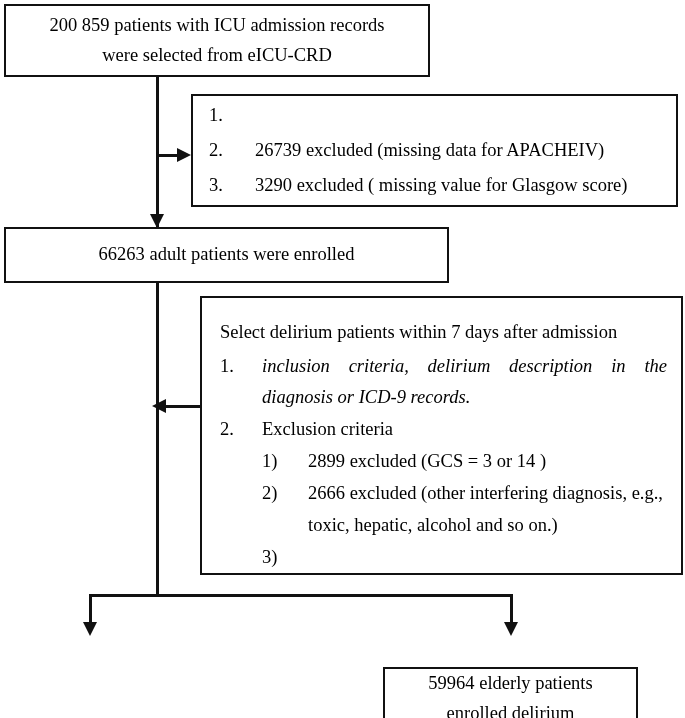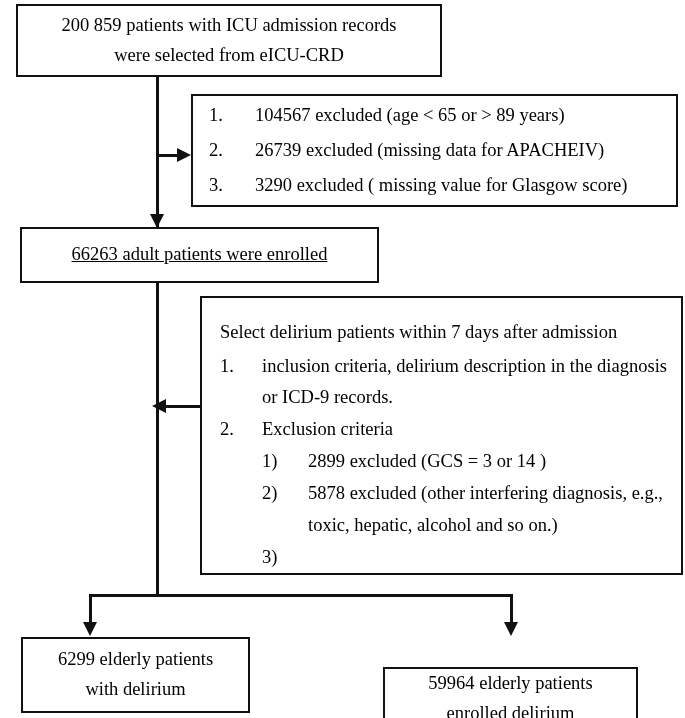--- a/index.html
+++ b/index.html
@@ -35,21 +35,21 @@
     text-align: center;
   }
   .node .line {
     font-size: 18.5px;
     line-height: 1.62;
     white-space: nowrap;
   }
 
   
   #box-cohort-source {
-    left: 16px;  top: 4px;
+    left: 4px;  top: 4px;
     width: 426px; height: 73px;
   }
 
   
   #box-exclusions-initial {
     left: 191px; top: 94px;
     width: 487px; height: 113px;
     padding: 8px 10px 8px 16px;
     justify-content: center;
   }
@@ -67,22 +67,22 @@
   .numlist > li .marker {
     flex: 0 0 auto;
     width: 46px;
   }
   .numlist > li .body {
     flex: 1 1 auto;
   }
 
   
   #box-enrolled {
-    left: 20px;  top: 227px;
-    width: 359px; height: 56px; text-decoration: underline;
+    left: 4px;  top: 227px;
+    width: 445px; height: 56px;
   }
 
   
   #box-delirium-selection {
     left: 200px; top: 296px;
     width: 483px; height: 279px;
     padding: 20px 14px 8px 18px;
     justify-content: flex-start;
   }
   #box-delirium-selection .heading {
@@ -105,20 +105,21 @@
     flex: 0 0 auto;
     width: 42px;
   }
   .outerlist > li > .body {
     flex: 1 1 auto;
   }
   .body.justified {
     text-align: justify;
     text-align-last: left;
     text-justify: inter-word;
+    font-style: italic;
   }
   .innerlist {
     list-style: none;
     margin: 0;
     padding: 0 0 0 42px;
   }
   .innerlist > li {
     display: flex;
     align-items: baseline;
     font-size: 18.5px;
@@ -198,21 +199,20 @@
 
   <div class="node centered" id="box-cohort-source">
     <div class="line">200 859 patients with ICU admission records</div>
     <div class="line">were selected from eICU-CRD</div>
   </div>
 
   <div class="node" id="box-exclusions-initial">
     <ul class="numlist">
       <li>
         <span class="marker">1.</span>
-        <span class="body">104567 excluded (age &lt; 65 or &gt; 89 years)</span>
       </li>
       <li>
         <span class="marker">2.</span>
         <span class="body">26739 excluded (missing data for APACHEIV)</span>
       </li>
       <li>
         <span class="marker">3.</span>
         <span class="body">3290 excluded ( missing value for Glasgow score)</span>
       </li>
     </ul>
@@ -234,32 +234,28 @@
         <span class="body">Exclusion criteria</span>
       </li>
     </ul>
     <ul class="innerlist">
       <li>
         <span class="marker">1)</span>
         <span class="body">2899 excluded (GCS = 3 or 14 )</span>
       </li>
       <li>
         <span class="marker">2)</span>
-        <span class="body">5878 excluded (other interfering diagnosis, e.g., toxic, hepatic, alcohol and so on.)</span>
+        <span class="body">2666 excluded (other interfering diagnosis, e.g., toxic, hepatic, alcohol and so on.)</span>
       </li>
       <li>
         <span class="marker">3)</span>
       </li>
     </ul>
   </div>
 
-  <div class="node centered" id="box-outcome-delirium">
-    <div class="line">6299 elderly patients</div>
-    <div class="line">with delirium</div>
-  </div>
 
   <div class="node centered" id="box-outcome-no-delirium">
     <div class="line">59964 elderly patients</div>
     <div class="line">enrolled delirium</div>
   </div>
 
   <div class="conn vline" id="spine-top"></div>
   <div class="arrowhead arrow-down" id="spine-top-head"></div>
 
   <div class="conn hline" id="branch-to-excl"></div>

